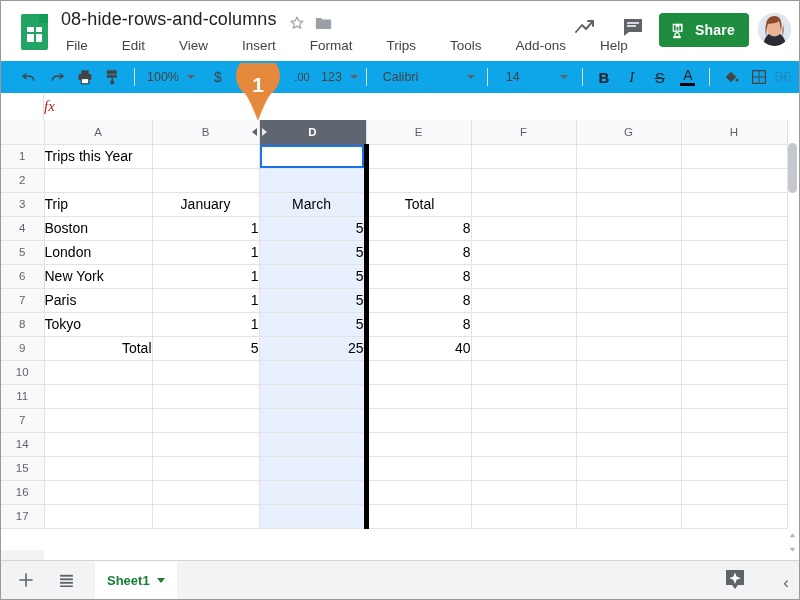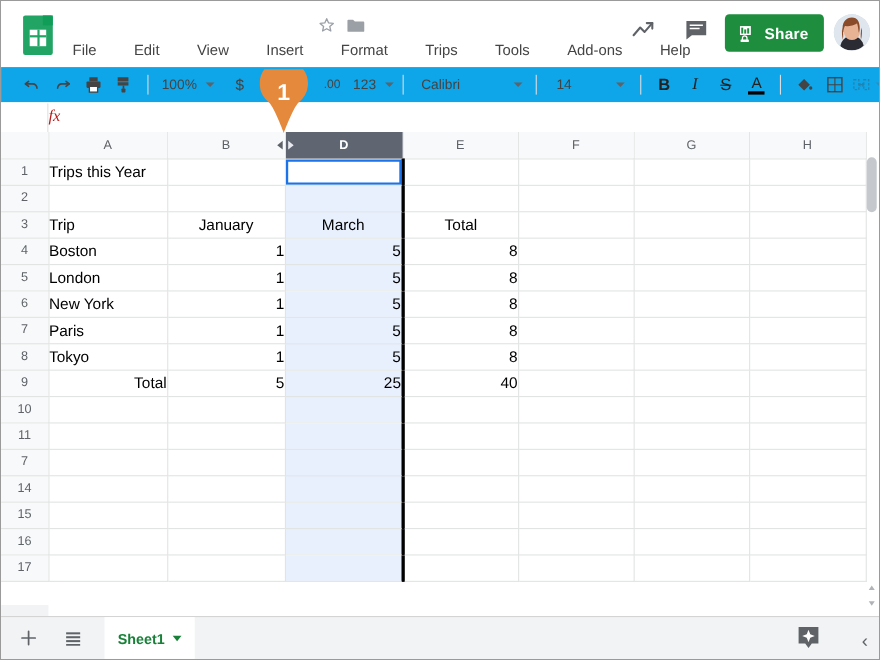--- a/index.html
+++ b/index.html
@@ -220,21 +220,21 @@
     background: #fff;
     white-space: nowrap;
     cursor: cell;
   }
   td.cell.sel { background: #E8F0FE; }
   td.cell.active {
     background: #fff;
     box-shadow: inset 0 0 0 2px #1A73E8;
   }
   td.cell.selcol-edge-left  { border-left: 1px solid #1A73E8; }
-  td.cell.selcol-edge-right { border-right: 3px solid #000000; }
+  td.cell.selcol-edge-right { border-right: 5px solid #000000; }
   .al-left   { text-align: left; }
   .al-right  { text-align: right; }
   .al-center { text-align: center; }
   .bold { font-weight: bold; }
 
   
   .vscroll {
     position: absolute; right: 1px; top: 142px;
     width: 11px; height: 398px; background: transparent;
   }
@@ -328,20 +328,21 @@
 <div id="app">
 
   <div class="header">
 
     <div class="doc-icon">
       <div class="sheet-body"></div>
       <div class="fold"></div>
       <div class="grid-glyph"></div>
     </div>
 
+    <div class="doc-title">08-hide-rows-and-columns</div>
 
     <div class="star-icon">
       <svg width="16" height="16" viewBox="0 0 24 24">
         <path d="M12 3l2.6 5.8 6.4.6-4.8 4.2 1.4 6.2L12 16.7 6.4 19.8l1.4-6.2L3 9.4l6.4-.6z" fill="none" stroke="#9aa0a6" stroke-width="1.8" stroke-linejoin="round"></path>
       </svg>
     </div>
 
     <div class="folder-icon">
       <svg width="17" height="14" viewBox="0 0 20 16">
         <path d="M1 3a1 1 0 011-1h5l2 2h9a1 1 0 011 1v9a1 1 0 01-1 1H2a1 1 0 01-1-1z" fill="#9aa0a6"></path>

